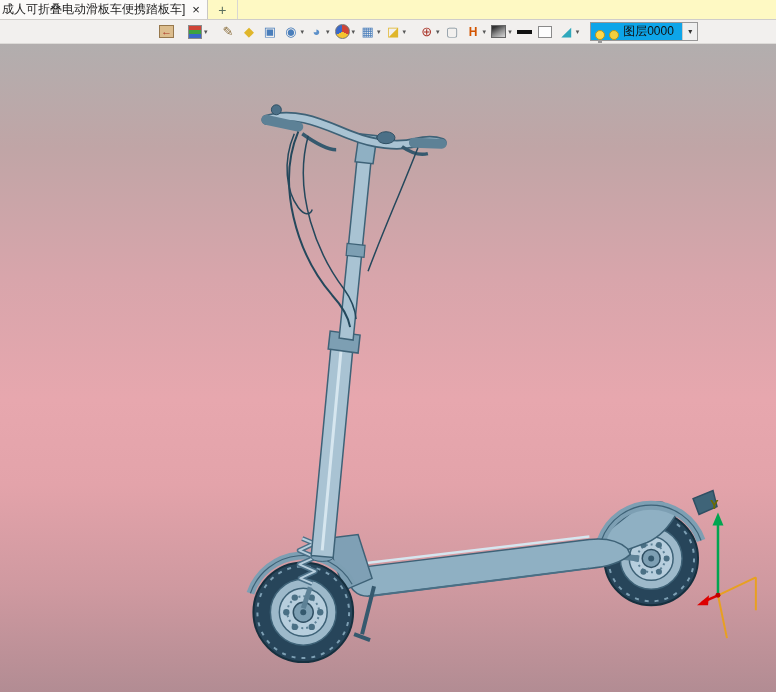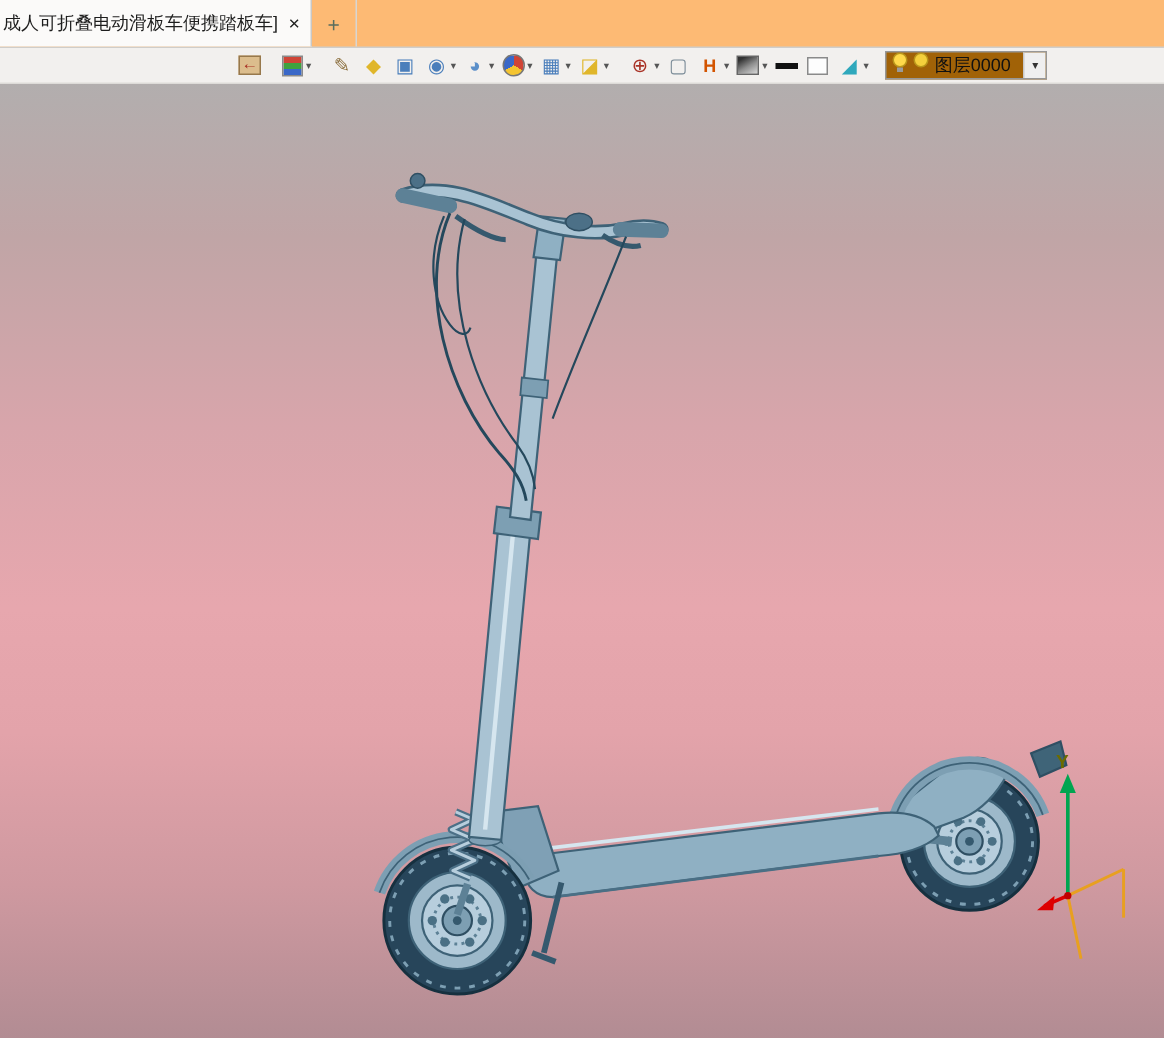--- a/index.html
+++ b/index.html
@@ -6,21 +6,21 @@
   html,body { margin:0; padding:0; }
   body {
     width:776px; height:692px; overflow:hidden;
     font-family:"Liberation Sans", sans-serif;
     background:#fff;
   }
   .window { width:776px; height:692px; display:flex; flex-direction:column; }
 
   
   .tabbar {
-    height:32px; background:#fdba74; display:flex; align-items:stretch;
+    height:20px; background:#fef9c3; display:flex; align-items:stretch;
     border-bottom:1px solid #cfcdca; flex:0 0 auto;
   }
   .tab {
     display:flex; align-items:center; gap:7px; background:#fbfaf9;
     border-right:1px solid #c9c7c4; padding:0 7px 0 2px;
     max-width:212px; white-space:nowrap; overflow:hidden;
   }
   .tab-title { font-size:12px; color:#1d1d1d; overflow:hidden; }
   .tab-close { font-size:13px; line-height:1; color:#222; cursor:pointer; }
   .newtab {
@@ -55,22 +55,22 @@
              background:linear-gradient(180deg,#cf4436 0 33%,#3fa23f 33% 66%,#3a68c8 66% 100%); }
   .wheel   { width:15px; height:15px; border-radius:50%; border:1px solid #777;
              background:conic-gradient(#d04436 0 120deg,#f4c430 120deg 240deg,#3a68c8 240deg 360deg); }
   .shade   { width:15px; height:13px; border:1px solid #666;
              background:linear-gradient(150deg,#333 15%,#8e8e8e 55%,#d8d8d8 100%); }
   .blank   { width:14px; height:12px; background:#fdfdfd; border:1px solid #8a8a8a; }
   .blackbar{ width:15px; height:4px; background:#111; margin-top:1px; }
 
   
   .layer-combo {
-    margin-left:8px; height:19px; background:#a16207; border:1px solid #979797;
-    display:flex; align-items:flex-start; gap:4px; padding:0 0 0 4px; width:108px; flex:0 0 auto;
+    margin-left:8px; height:19px; background:#0ea5e9; border:1px solid #979797;
+    display:flex; align-items:flex-end; gap:4px; padding:0 0 0 4px; width:108px; flex:0 0 auto;
   }
   .bulb {
     width:10px; height:10px; border-radius:50%; background:#ffd94a;
     border:1px solid #b8951a; position:relative; flex:0 0 auto;
   }
   .bulb::after {
     content:""; position:absolute; left:2px; top:9px; width:4px; height:3px; background:#9a9a9a;
   }
   .layer-dot { width:10px; height:10px; border-radius:50%; background:#f4cf3c; border:1px solid #b8951a; flex:0 0 auto; }
   .layer-text { font-size:12px; color:#111; flex:1 1 auto; white-space:nowrap; overflow:hidden; }

